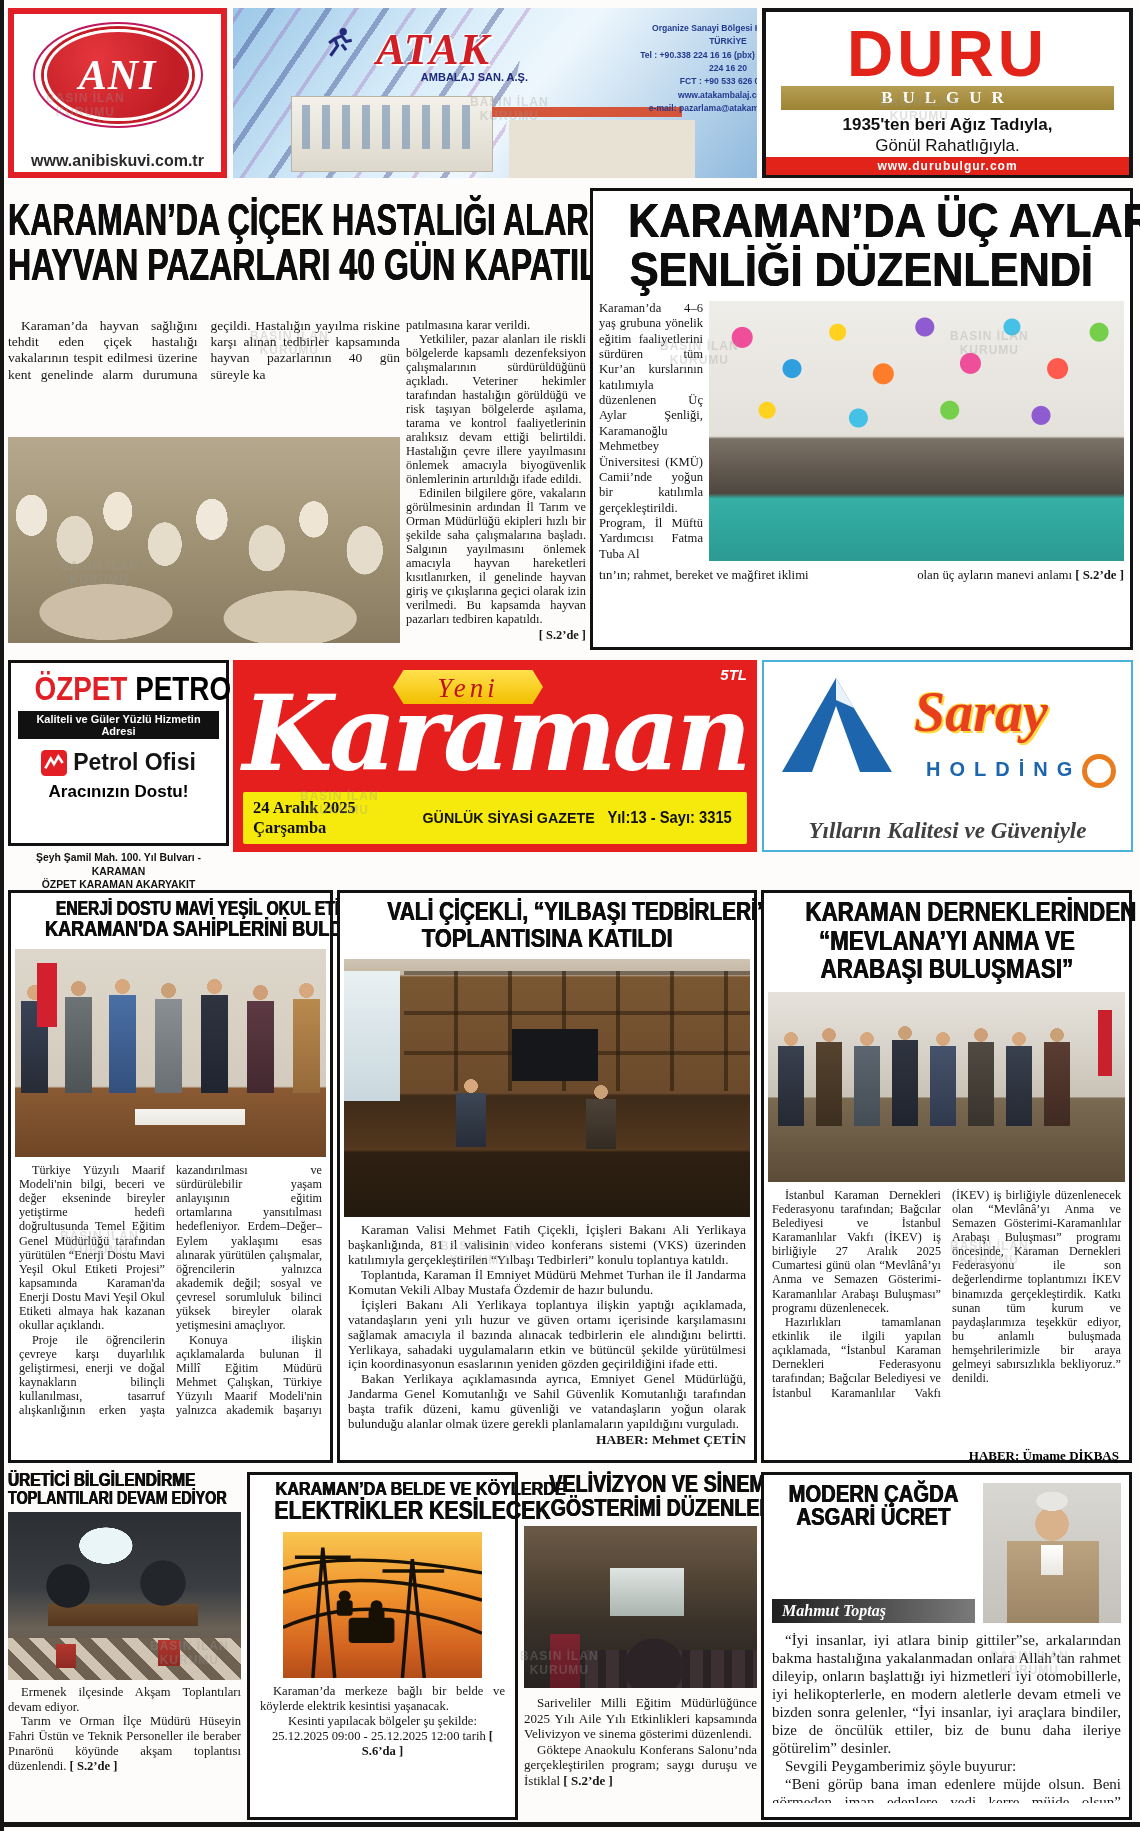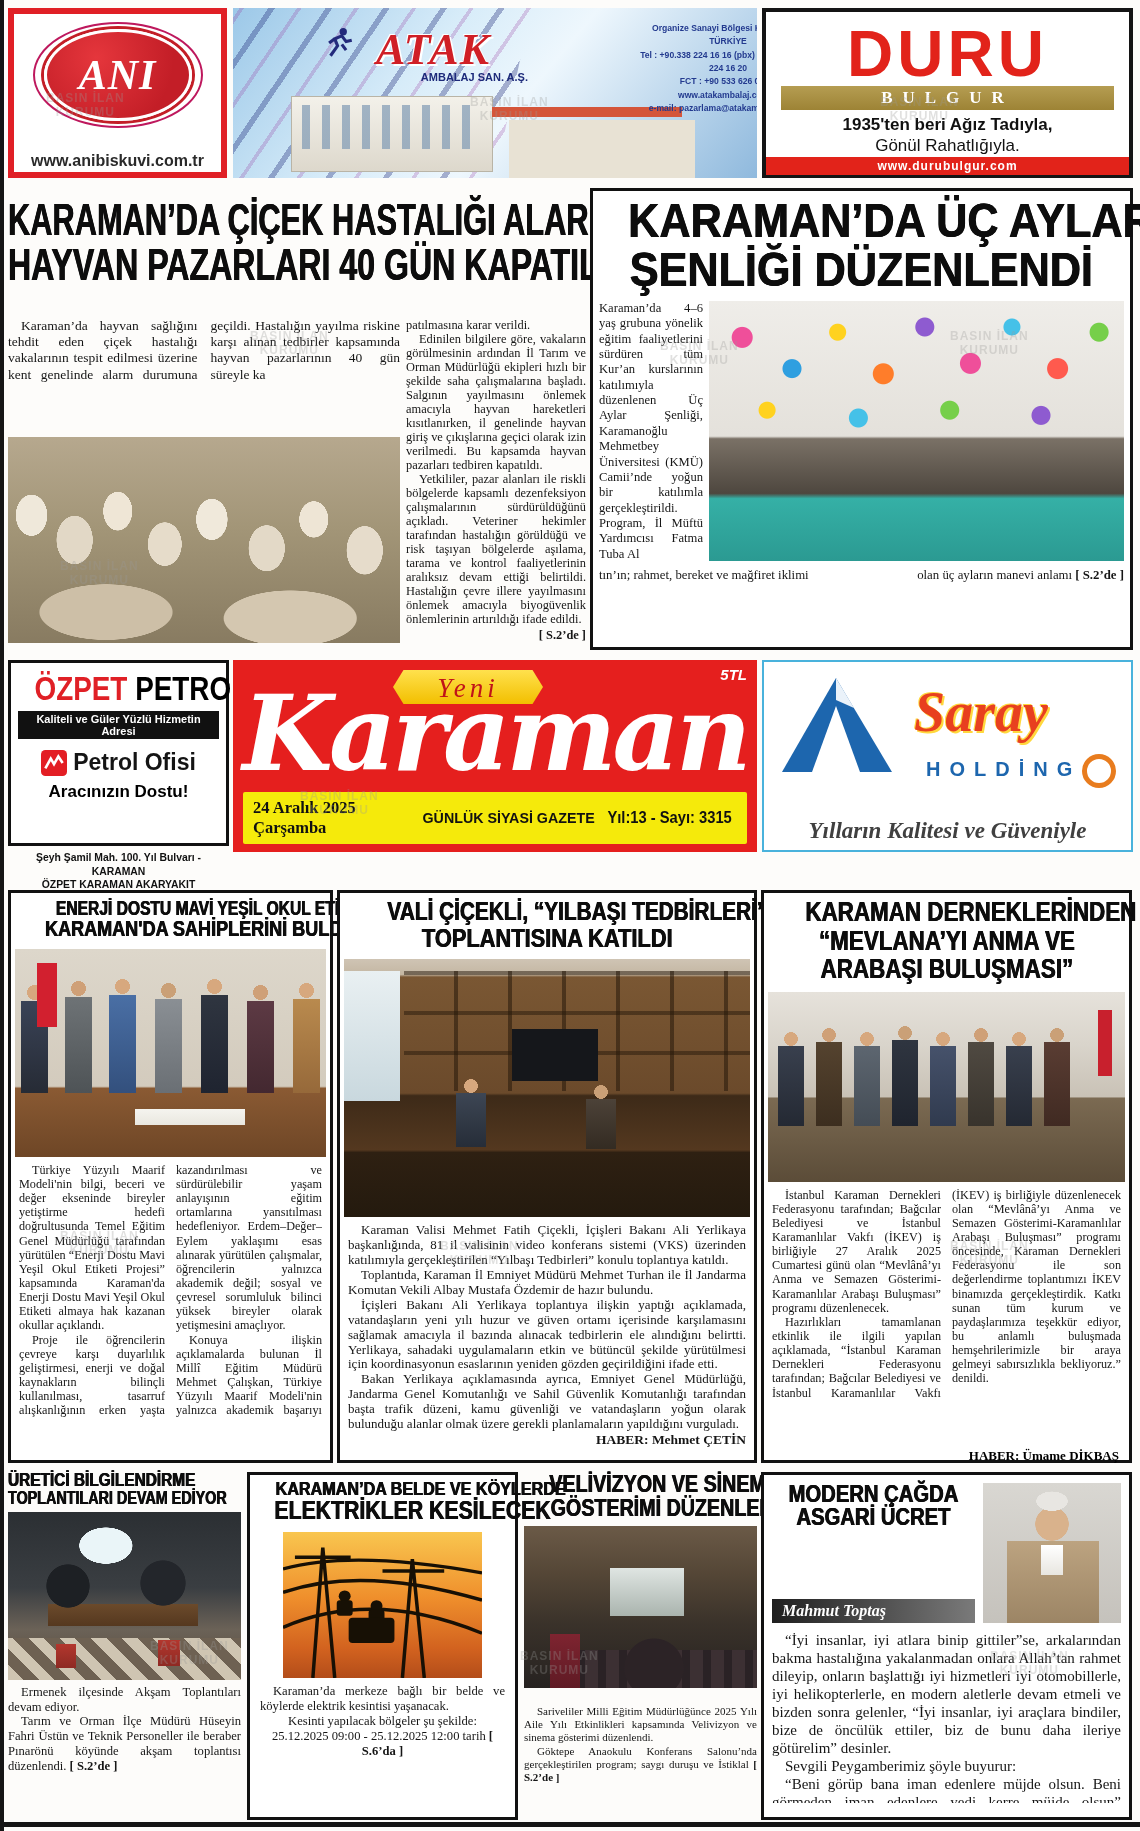--- a/index.html
+++ b/index.html
@@ -223,21 +223,21 @@
   .power-text{margin:6px 10px 0;font-size:12.6px;line-height:1.2;}
   .power-text .center{text-align:center;text-indent:0;}
   .veli{left:524px;top:1472px;width:233px;}
   .veli .bot-hl .line{font-size:24px;}
   #ph-hall{margin-top:5px;width:233px;height:162px;background:
       linear-gradient(#dfe5e2,#aab4ae) 86px 42px/74px 48px no-repeat,
       linear-gradient(#7e2430,#5f1a24) 26px 108px/30px 54px no-repeat,
       radial-gradient(circle closest-side,#2c2326 0 97%,transparent 100%) 70px 112px/120px 60px no-repeat,
       repeating-linear-gradient(90deg,#3c3033 0 13px,#2a2225 13px 21px) 40px 124px/193px 38px no-repeat,
       linear-gradient(180deg,#6b5a47 0%,#544636 30%,#3a322a 60%,#262220 100%);}
-  .veli-text{margin-top:17px;font-size:11px;line-height:1.2;}
+  .veli-text{margin-top:7px;font-size:13px;line-height:1.2;}
   .col-box{left:761px;top:1472px;width:371px;height:348px;background:#fff;border:3px solid #111;box-sizing:border-box;padding:8px;}
   .col-head{display:flex;gap:8px;}
   .col-titles{flex:1;display:flex;flex-direction:column;justify-content:space-between;height:140px;}
   .col-title{text-align:center;}
   .col-title .line{font-size:23px;}
   #ph-author{width:138px;height:140px;flex:none;background:
       radial-gradient(ellipse 26px 16px at 50% 13%,#e8e6e2 0 60%,transparent 61%),
       radial-gradient(circle closest-side,#d9b28c 0 97%,transparent 100%) 52px 22px/34px 38px no-repeat,
       linear-gradient(#fff,#e8e6e0) 58px 62px/22px 30px no-repeat,
       linear-gradient(#bca380,#9c8565) 24px 58px/92px 82px no-repeat,
@@ -295,22 +295,22 @@
   <div class="lead-hl abs hl heavy">
     <span class="cond line" style="transform:scaleX(.70);font-size:44px;">KARAMAN’DA ÇİÇEK HASTALIĞI ALARMI:</span><br>
     <span class="cond line" style="transform:scaleX(.73);font-size:44px;">HAYVAN PAZARLARI 40 GÜN KAPATILDI</span>
   </div>
   <div class="lead-intro abs body-text">
     <p class="noind" style="text-indent:13px;">Karaman’da hayvan sağlığını tehdit eden çiçek hastalığı vakalarının tespit edilmesi üzerine kent genelinde alarm durumuna geçildi. Hastalığın yayılma riskine karşı alınan tedbirler kapsamında hayvan pazarlarının 40 gün süreyle ka</p>
   </div>
   <div id="ph-sheep" class="abs ph"></div>
   <div class="lead-col3 abs body-text">
     <p class="noind">patılmasına karar verildi.</p>
+    <p>Yetkililer, pazar alanları ile riskli bölgelerde kapsamlı dezenfeksiyon çalışmalarının sürdürüldüğünü açıkladı. Veteriner hekimler tarafından hastalığın görüldüğü ve risk taşıyan bölgelerde aşılama, tarama ve kontrol faaliyetlerinin aralıksız devam ettiği belirtildi. Hastalığın çevre illere yayılmasını önlemek amacıyla biyogüvenlik önlemlerinin artırıldığı ifade edildi.</p>
     <p>Edinilen bilgilere göre, vakaların görülmesinin ardından İl Tarım ve Orman Müdürlüğü ekipleri hızlı bir şekilde saha çalışmalarına başladı. Salgının yayılmasını önlemek amacıyla hayvan hareketleri kısıtlanırken, il genelinde hayvan giriş ve çıkışlarına geçici olarak izin verilmedi. Bu kapsamda hayvan pazarları tedbiren kapatıldı.</p>
-    <p>Yetkililer, pazar alanları ile riskli bölgelerde kapsamlı dezenfeksiyon çalışmalarının sürdürüldüğünü açıkladı. Veteriner hekimler tarafından hastalığın görüldüğü ve risk taşıyan bölgelerde aşılama, tarama ve kontrol faaliyetlerinin aralıksız devam ettiği belirtildi. Hastalığın çevre illere yayılmasını önlemek amacıyla biyogüvenlik önlemlerinin artırıldığı ifade edildi.</p>
     <div class="lead-ref ser">[ S.2’de ]</div>
   </div>
 
   <div class="fest-box abs">
     <div class="fest-hl hl heavy">
       <span class="cond-c line" style="transform:scaleX(.90);">KARAMAN’DA ÜÇ AYLAR</span><br>
       <span class="cond-c line" style="transform:scaleX(.90);">ŞENLİĞİ DÜZENLENDİ</span>
     </div>
     <div class="fest-row">
       <div class="fest-col body-text">Karaman’da 4–6 yaş grubuna yönelik eğitim faaliyetlerini sürdüren tüm Kur’an kurslarının katılımıyla düzenlenen Üç Aylar Şenliği, Karamanoğlu Mehmetbey Üniversitesi (KMÜ) Camii’nde yoğun bir katılımla gerçekleştirildi. Program, İl Müftü Yardımcısı Fatma Tuba Al</div>

